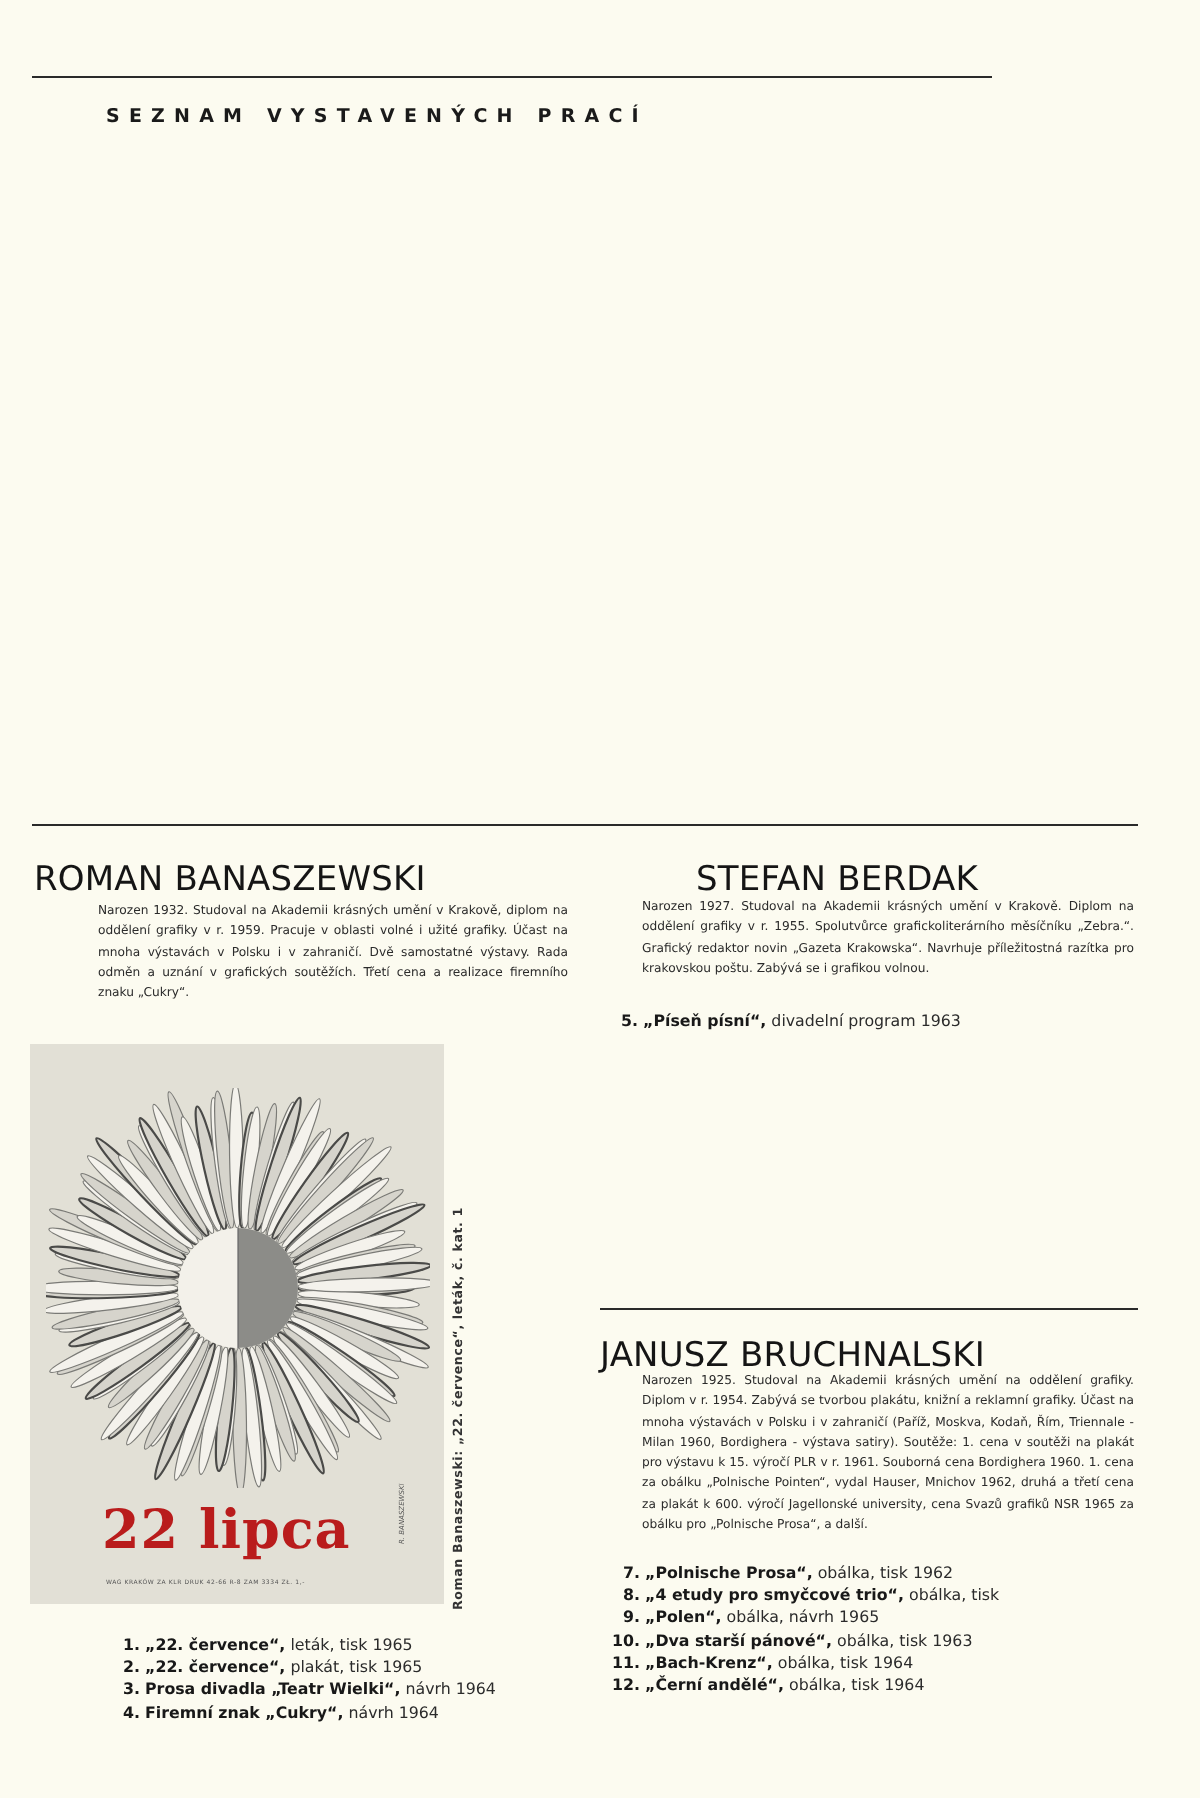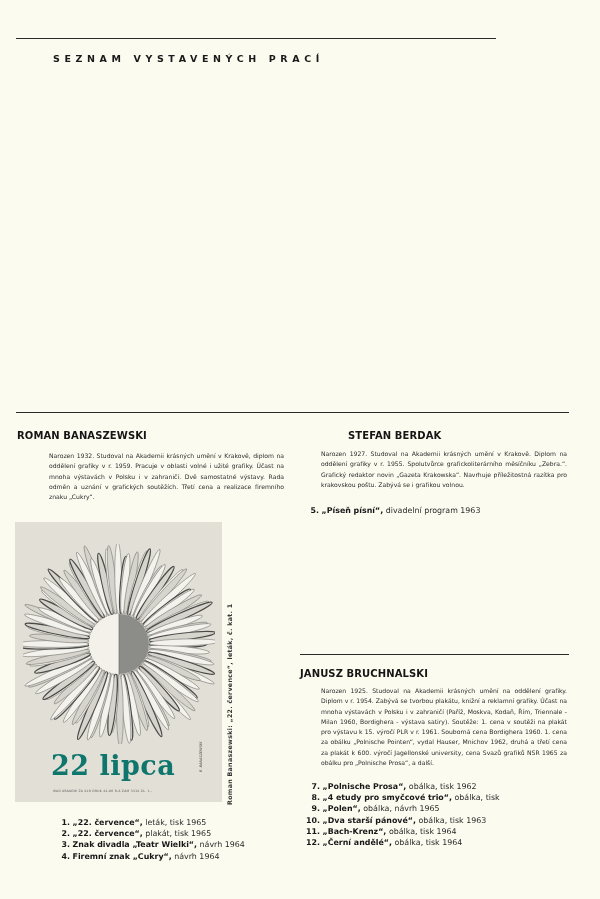--- a/index.html
+++ b/index.html
@@ -10,40 +10,40 @@
     color: #1c1c1c;
   }
   .rule { position: absolute; height: 0; border-top: 1.5px solid #2a2a2a; }
   .section-title {
     position: absolute; left: 17px; top: 53px;
     font-size: 9.5px; font-weight: bold; letter-spacing: 4.6px;
     color: #1a1a1a;
     margin-left: 36px;
   }
   .artist-name {
-    position: absolute; font-size: 10px; font-weight: bold;
+    position: absolute; font-size: 17px; font-weight: normal;
     letter-spacing: 0.1px; color: #151515;
   }
   .bio {
     position: absolute; font-size: 6.1px; line-height: 10.3px;
     text-align: justify; color: #2b2b2b;
   }
   .works { position: absolute; font-size: 7.9px; line-height: 11.2px; color: #2b2b2b; }
   .work { white-space: nowrap; }
   .work .num { display: inline-block; text-align: right; font-weight: bold; color: #181818; }
   .work .title { font-weight: bold; color: #181818; }
   .poster {
     position: absolute; left: 15px; top: 522px; width: 207px; height: 280px;
     background: #e2e0d6; overflow: hidden;
   }
   .poster .flower { position: absolute; left: 8px; top: 22px; }
   .poster .poster-text {
     position: absolute; left: 36px; top: 228px;
     font-family: "DejaVu Serif", serif; font-weight: bold; font-size: 27px;
-    color: #0f766e; letter-spacing: 0.5px;
+    color: #b91c1c; letter-spacing: 0.5px;
   }
   .poster .poster-fine {
     position: absolute; left: 38px; top: 267px; font-size: 3px; color: #555;
     letter-spacing: 0.3px; white-space: nowrap;
   }
   .poster .poster-sign {
     position: absolute; left: 184px; top: 250px; font-size: 3.5px; color: #555;
     transform: rotate(-90deg); transform-origin: left top; white-space: nowrap; font-style: italic;
   }
   .caption-vertical {
@@ -163,21 +163,21 @@
   </svg>
   <div class="poster-text">22 lipca</div>
   <div class="poster-fine">WAG KRAKÓW  ZA  KLR  DRUK 42-66  R-8  ZAM 3334  ZŁ. 1,-</div>
   <div class="poster-sign">R. BANASZEWSKI</div>
 </div>
 <div class="caption-vertical">Roman Banaszewski: „22. července“, leták, č. kat. 1</div>
 
 <div class="works" style="left:24px; top:817px;margin-left:36px;">
   <div class="work"><span class="num" style="width:10px">1.</span> <span class="title">„22. července“,</span><span> leták, tisk 1965</span></div>
   <div class="work"><span class="num" style="width:10px">2.</span> <span class="title">„22. července“,</span><span> plakát, tisk 1965</span></div>
-  <div class="work"><span class="num" style="width:10px">3.</span> <span class="title">Znak divadla „Teatr Wielki“,</span><span> návrh 1964</span></div>
+  <div class="work"><span class="num" style="width:10px">3.</span> <span class="title">Prosa divadla „Teatr Wielki“,</span><span> návrh 1964</span></div>
   <div class="work"><span class="num" style="width:10px">4.</span> <span class="title">Firemní znak „Cukry“,</span><span> návrh 1964</span></div>
 </div>
 
 <div class="artist-name" style="left:300px; top:430px;margin-left:48px;">STEFAN BERDAK</div>
 <div class="bio" style="left:321px; top:449px; width:246px;">Narozen 1927. Studoval na Akademii krásných umění v Krakově. Diplom na oddělení grafiky v r. 1955. Spolutvůrce grafickoliterárního měsíčníku „Zebra.“. Grafický redaktor novin „Gazeta Krakowska“. Navrhuje příležitostná razítka pro krakovskou poštu. Zabývá se i grafikou volnou.</div>
 <div class="works" style="left:309px; top:505px;">
   <div class="work"><span class="num" style="width:10px">5.</span> <span class="title">„Píseň písní“,</span><span> divadelní program 1963</span></div>
 </div>
 
 <div class="rule" style="left:300px; top:654px; width:269px;"></div>

